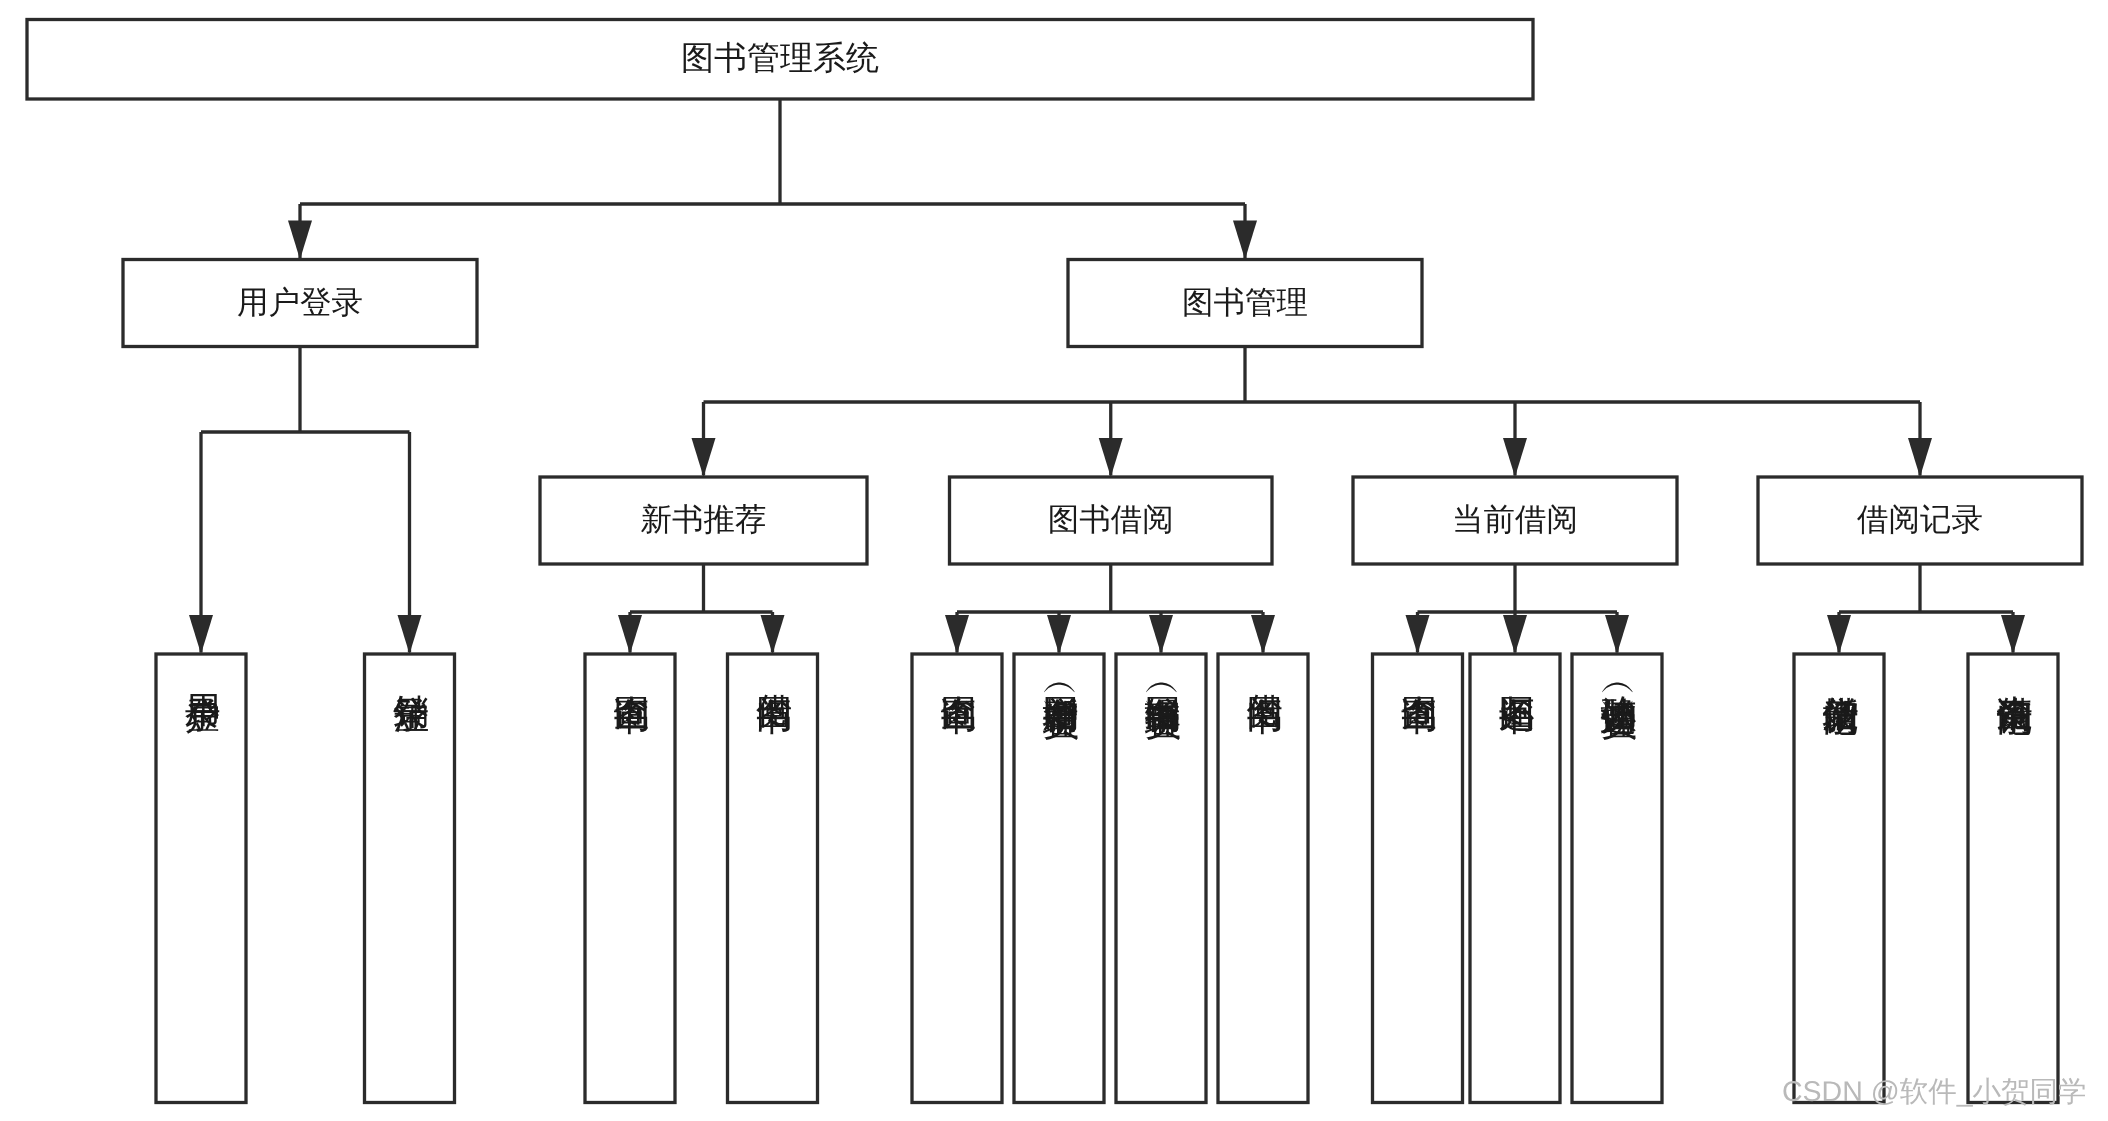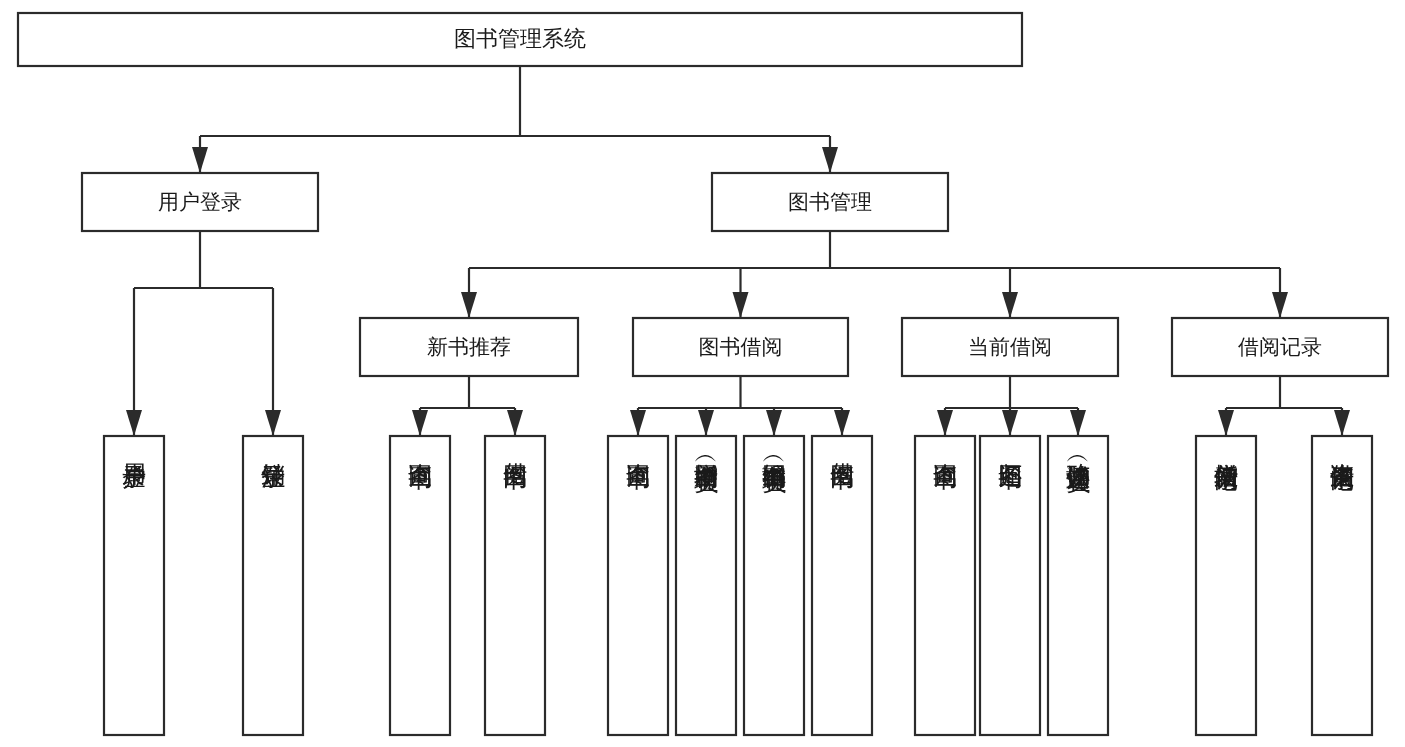--- a/index.html
+++ b/index.html
@@ -182,14 +182,15 @@
       <div class="leaf-label" style="left: 676px; top: 444px; width: 60px; height: 283px;">新增图书（管理员）</div>
       <div class="leaf-label" style="left: 744px; top: 444px; width: 60px; height: 283px;">编辑图书（管理员）</div>
       <div class="leaf-label" style="left: 812px; top: 444px; width: 60px; height: 283px;">借阅图书</div>
       <div class="leaf-label" style="left: 915px; top: 444px; width: 60px; height: 283px;">查询图书</div>
       <div class="leaf-label" style="left: 980px; top: 444px; width: 60px; height: 283px;">归还图书</div>
       <div class="leaf-label" style="left: 1048px; top: 444px; width: 60px; height: 283px;">确认归还（管理员）</div>
       <div class="leaf-label" style="left: 1196px; top: 444px; width: 60px; height: 283px;">新增借阅记录</div>
       <div class="leaf-label" style="left: 1312px; top: 444px; width: 60px; height: 283px;">查询借阅记录</div>
     </div>
 
+  <div class="watermark">CSDN @软件_小贺同学</div>
 
 </div>
 
 </body></html>

